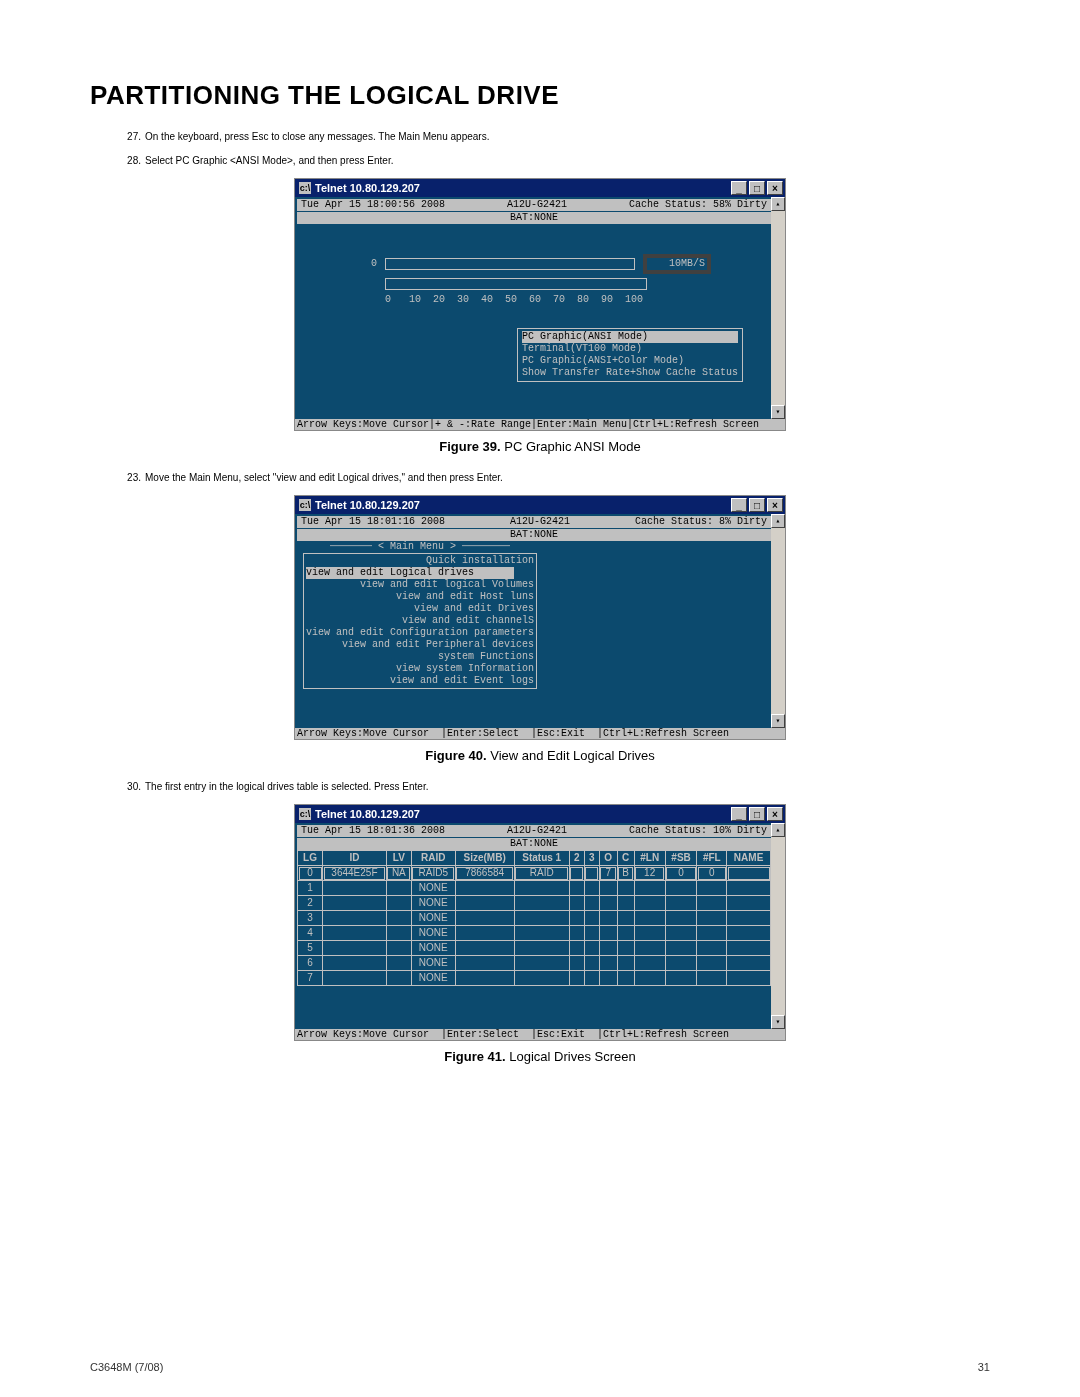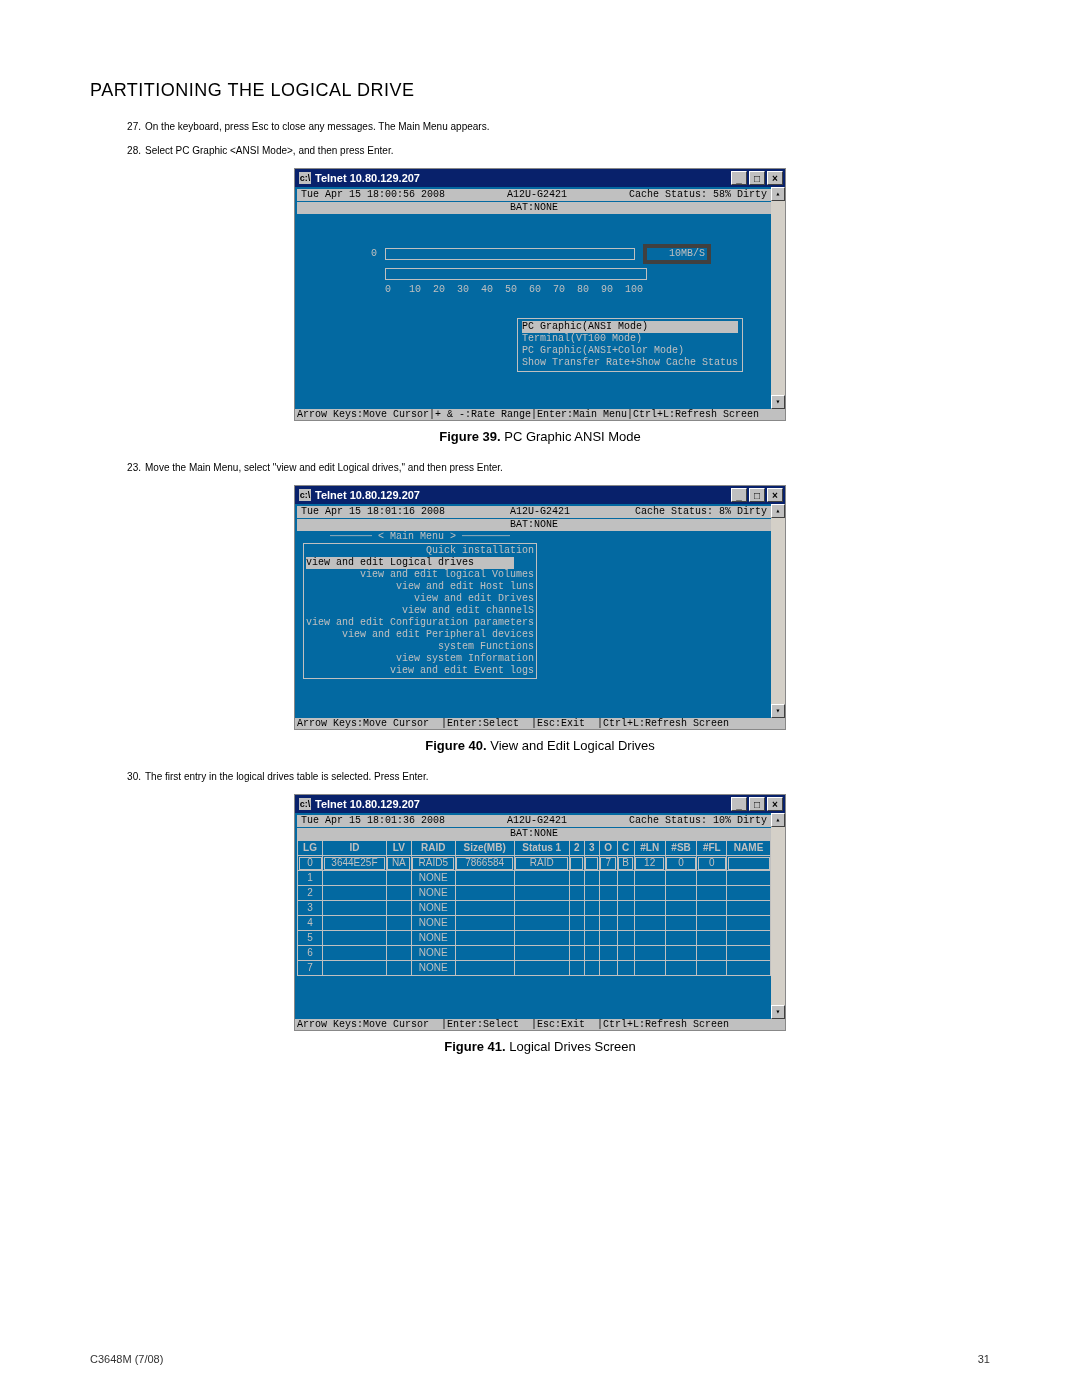--- a/index.html
+++ b/index.html
@@ -11,22 +11,22 @@
   }
   .page {
     width: 1080px;
     min-height: 1397px;
     padding: 80px 90px 40px 90px;
     box-sizing: border-box;
     position: relative;
   }
   h1.title {
     font-family: "Arial Black", Arial, sans-serif;
-    font-weight: 400;
-    font-size: 18px;
+    font-weight: 700;
+    font-size: 26px;
     letter-spacing: 0.5px;
     margin: 0 0 18px 0;
   }
   ol.steps {
     list-style: none;
     margin: 0 0 10px 0;
     padding: 0 0 0 55px;
     font-size: 10px;
     line-height: 1.6;
   }
@@ -88,21 +88,21 @@
     line-height: 14px;
     text-align: center;
     font-family: Arial, sans-serif;
     border: 1px solid #fff;
     border-right-color:#404040;
     border-bottom-color:#404040;
     box-sizing: border-box;
   }
   .tw-body {
     position: relative;
-    background: #0369a1;
+    background: #0c4a6e;
     color: #c0c0c0;
     font-family: "Courier New", monospace;
     font-size: 10px;
     line-height: 12px;
     padding: 2px 14px 2px 2px;
   }
   .tw-scroll {
     position: absolute;
     right: 0; top: 0; bottom: 0;
     width: 14px;
@@ -196,21 +196,21 @@
     padding:1px 3px;
     text-align:center;
     white-space:nowrap;
   }
   table.ld tr.selrow td {
     outline:1px solid #c0c0c0;
     outline-offset:-2px;
   }
   .page-footer {
     position: absolute;
-    bottom: 32px;
+    bottom: 24px;
     left: 90px;
     right: 90px;
     display: flex;
     justify-content: space-between;
     font-size: 11px;
     color:#333;
   }
 </style>
 </head>
 <body>

